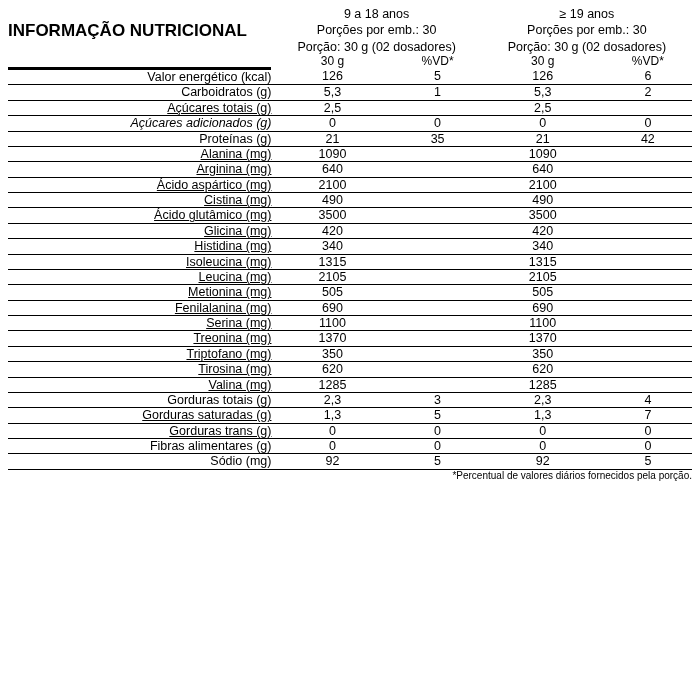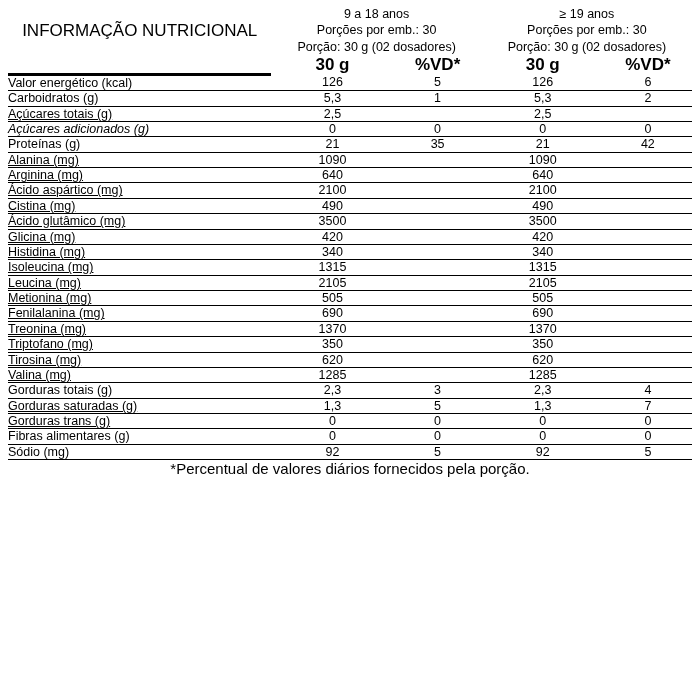--- a/index.html
+++ b/index.html
@@ -38,65 +38,64 @@
   
   col.c-name  { width: 203px; }
   col.c-v1    { width: 94px;  }
   col.c-p1    { width: 68px;  }
   col.c-v2    { width: 94px;  }
   col.c-p2    { width: 68px;  }
 
   
   .hdr-title {
     font-size: 17px;
-    font-weight: normal;
-    text-align: center;
+    font-weight: bold;
     padding: 4px 6px 10px 6px;
     line-height: 1.12;
     vertical-align: top;
   }
   .hdr-group {
     font-size: 12.5px;
     text-align: center;
     padding: 4px 4px 6px 6px;
     line-height: 1.3;
     vertical-align: top;
   }
   .hdr-group .grp-age { display: block; }
   .hdr-group .grp-line { display: block; }
 
   .vline-l { border-left: 1.6px solid #000; }
   .rule-thick {
     border-bottom: 3px solid #000;
   }
 
   .sub-head td {
-    font-weight: bold;
+    font-weight: normal;
     text-align: center;
-    font-size: 17px;
+    font-size: 12px;
     padding: 4px 0 4px 0;
   }
   .sub-head td.blank { border-bottom: 3px solid #000; }
 
   td.name {
-    text-align: left;
+    text-align: right;
     padding: 3.5px 4px 3.5px 6px;
   }
   td.num {
     text-align: center;
     padding: 3.5px 2px;
   }
   .ind1 { padding-left: 16px; text-decoration: underline; }
   .ind2 { padding-left: 26px; font-style: italic; }
 
   tr.row td { border-bottom: 1px solid #000; }
 
   .footnote td {
-    font-size: 15px;
-    text-align: center;
+    font-size: 10px;
+    text-align: right;
     padding: 4px 4px 3px 6px;
     margin-left: 32px;
   }
 </style>
 </head>
 <body>
 
 <div class="label-wrap">
   <table class="nutri">
     <colgroup>
@@ -237,20 +236,27 @@
           <td class="num"></td>
         </tr>
         <tr class="row">
           <td class="name ind1">Fenilalanina (mg)</td>
           <td class="num vline-l">690</td>
           <td class="num"></td>
           <td class="num vline-l">690</td>
           <td class="num"></td>
         </tr>
         <tr class="row">
+          <td class="name ind1">Serina (mg)</td>
+          <td class="num vline-l">1100</td>
+          <td class="num"></td>
+          <td class="num vline-l">1100</td>
+          <td class="num"></td>
+        </tr>
+        <tr class="row">
           <td class="name ind1">Treonina (mg)</td>
           <td class="num vline-l">1370</td>
           <td class="num"></td>
           <td class="num vline-l">1370</td>
           <td class="num"></td>
         </tr>
         <tr class="row">
           <td class="name ind1">Triptofano (mg)</td>
           <td class="num vline-l">350</td>
           <td class="num"></td>

